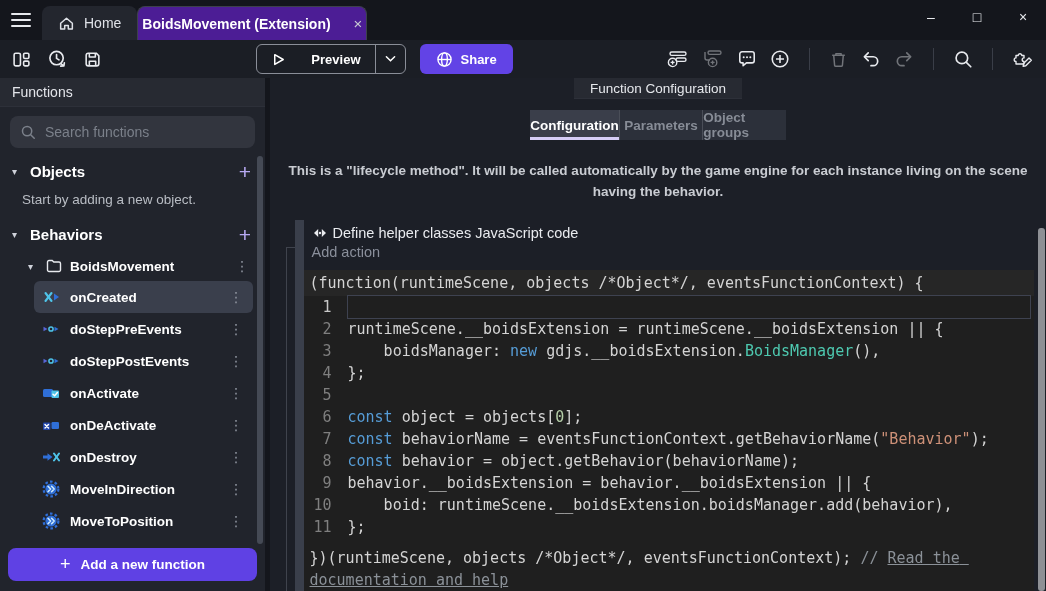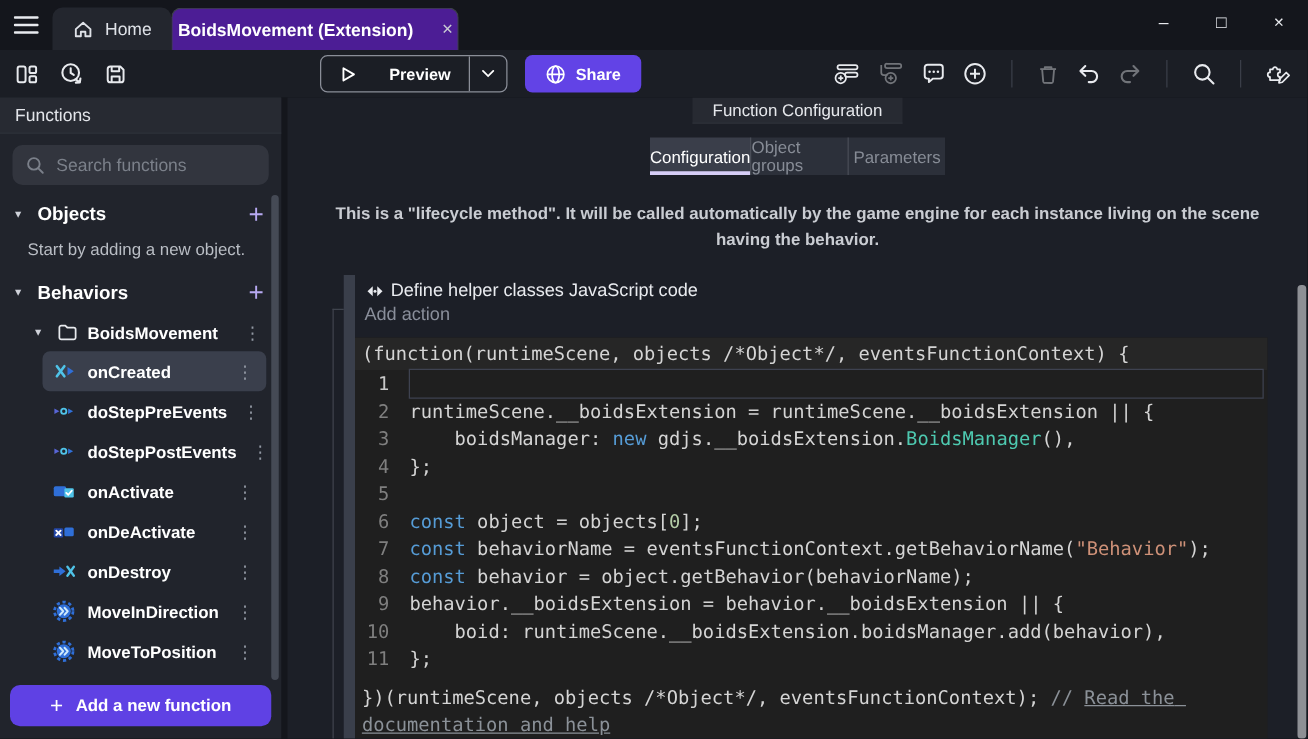--- a/index.html
+++ b/index.html
@@ -29,21 +29,21 @@
     height:30px; color:#fff; font-weight:700; font-size:13px; overflow:hidden; cursor:pointer; }
   .preview-main { display:flex; align-items:center; gap:25px; padding:0 14px; }
   .preview-caret { border-left:1px solid #8a8e98; padding:0 9px; height:100%; display:flex; align-items:center; }
   .share-btn { display:flex; align-items:center; gap:8px; margin-left:14px; background:#6243e6;
     border-radius:6px; height:30px; padding:0 16px; color:#fff; font-weight:700; font-size:13px; cursor:pointer; }
 
   
   .app-body { display:flex; height:513px; gap:5px; background:#14161c; }
 
   
-  .sidebar { width:225px; background:#21242c; display:flex; flex-direction:column; position:relative;justify-content:flex-end; }
+  .sidebar { width:265px; background:#21242c; display:flex; flex-direction:column; position:relative;justify-content:flex-end; }
   .sidebar-header { height:29px; background:#272a32; display:flex; align-items:center; padding:0 12px;
     color:#e3e5ea; font-size:14px; border-bottom:1px solid #2d3039; }
   .search-wrap { padding:9px 10px 6px; }
   .search-box { height:32px; background:#32353e; border-radius:8px; display:flex; align-items:center; gap:9px; padding:0 10px; }
   .search-box input { background:transparent; border:none; outline:none; color:#d6d9df; font-size:14px;
     font-family:"Liberation Sans", sans-serif; width:100%; }
   .search-box input::placeholder { color:#7b808a; }
   .section-row { height:34px; display:flex; align-items:center; padding:0 14px 0 12px; gap:8px; cursor:pointer; }
   .caret { font-size:10px; color:#cfd2da; width:10px; }
   .section-label { color:#fff; font-size:15px; font-weight:700; }
@@ -62,21 +62,21 @@
     font-size:13.5px; font-weight:700; cursor:pointer; }
   .add-fn-btn .plus { font-size:18px; font-weight:400; }
   .side-scroll { position:absolute; right:2px; top:78px; width:6px; height:388px; background:#454a55; border-radius:3px; }
 
   
   .main { flex:1; background:#1c1f27; display:flex; flex-direction:column; position:relative; overflow:hidden;align-items:center; }
   .main-header { height:26px; background:#272a32; display:flex; align-items:center; padding:0 16px;
     color:#e6e8ec; font-size:13.5px; border-bottom:1px solid #2d3039; }
   .tabs { display:flex; margin:11px 10px 0; }
   .tab-item { flex:1; height:30px; background:#2c303a; display:flex; align-items:center; justify-content:center;
-    color:#878c96; font-size:13.5px; font-weight:400; cursor:pointer; position:relative; }
+    color:#878c96; font-size:13.5px; font-weight:700; cursor:pointer; position:relative; }
   .tab-item + .tab-item { border-left:1px solid #4a4e58; }
   .tab-item.active { background:#3a3e4a; color:#fff; border-left:none; }
   .tab-item.active::after { content:""; position:absolute; left:0; right:0; bottom:0; height:3px; background:#d6cdf7; }
   .description { margin:21px auto 0; width:770px; text-align:center; color:#c9ccd2; font-size:13.5px;
     font-weight:600; line-height:1.55; }
   .events { flex:1; margin-top:17px; position:relative; padding:0 10px 0 22px; display:flex; }
   .indent-guide { position:absolute; left:13px; top:27px; bottom:0; width:1px; background:#3f434d; }
   .indent-tick { position:absolute; left:13px; top:27px; width:9px; height:1px; background:#3f434d; }
   .event-block { flex:1; display:flex; }
   .event-handle { width:9px; background:#3a3f4b; }
@@ -469,22 +469,22 @@
       <span>Add a new function</span>
     </div>
     <div class="side-scroll"></div>
   </div>
 
   <div class="main">
     <div class="main-header">Function Configuration</div>
 
     <div class="tabs">
       <div class="tab-item active">Configuration</div>
+      <div class="tab-item">Parameters</div>
       <div class="tab-item">Object groups</div>
-      <div class="tab-item">Parameters</div>
     </div>
 
     <div class="description">This is a "lifecycle method". It will be called automatically by the game engine for each instance living on the scene having the behavior.</div>
 
     <div class="events">
       <div class="indent-guide"></div>
       <div class="indent-tick"></div>
 
       <div class="event-block">
         <div class="event-handle"></div>

